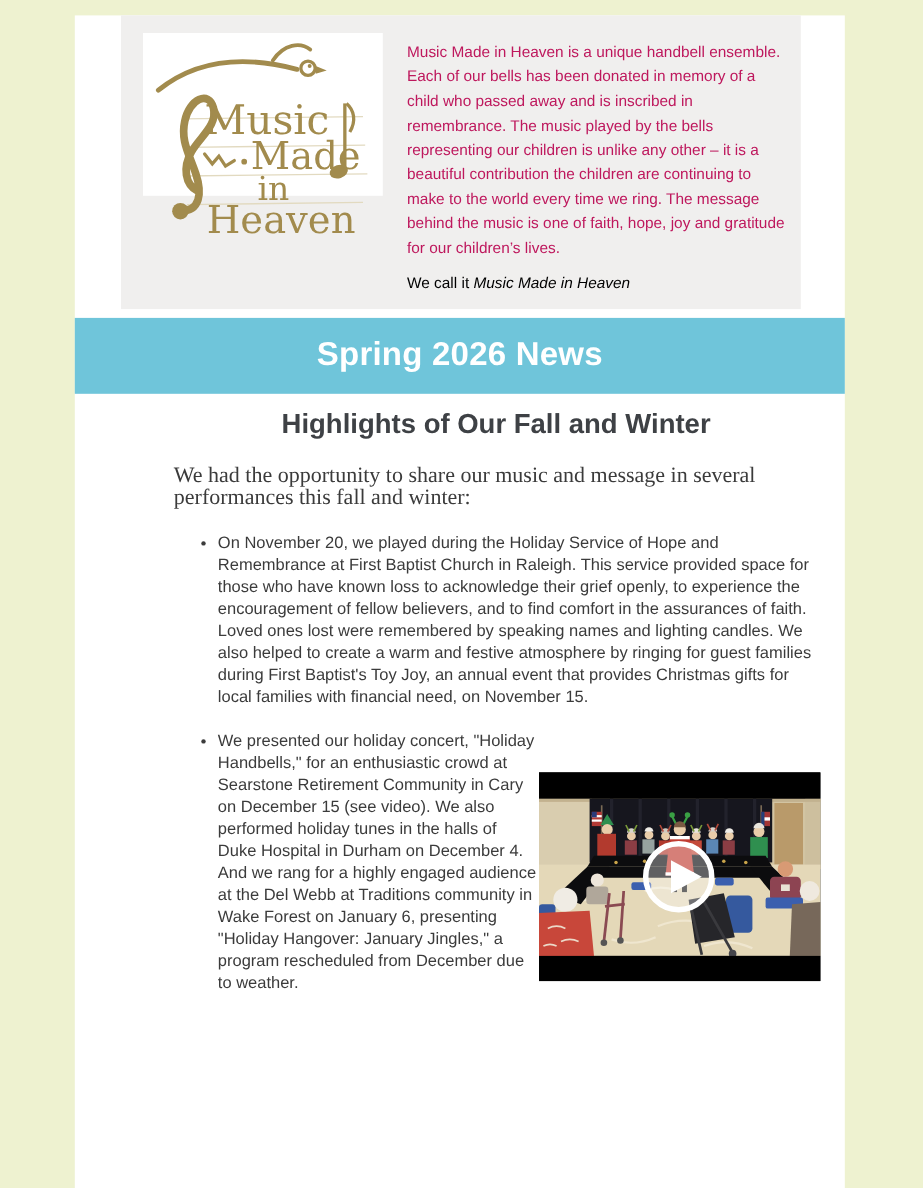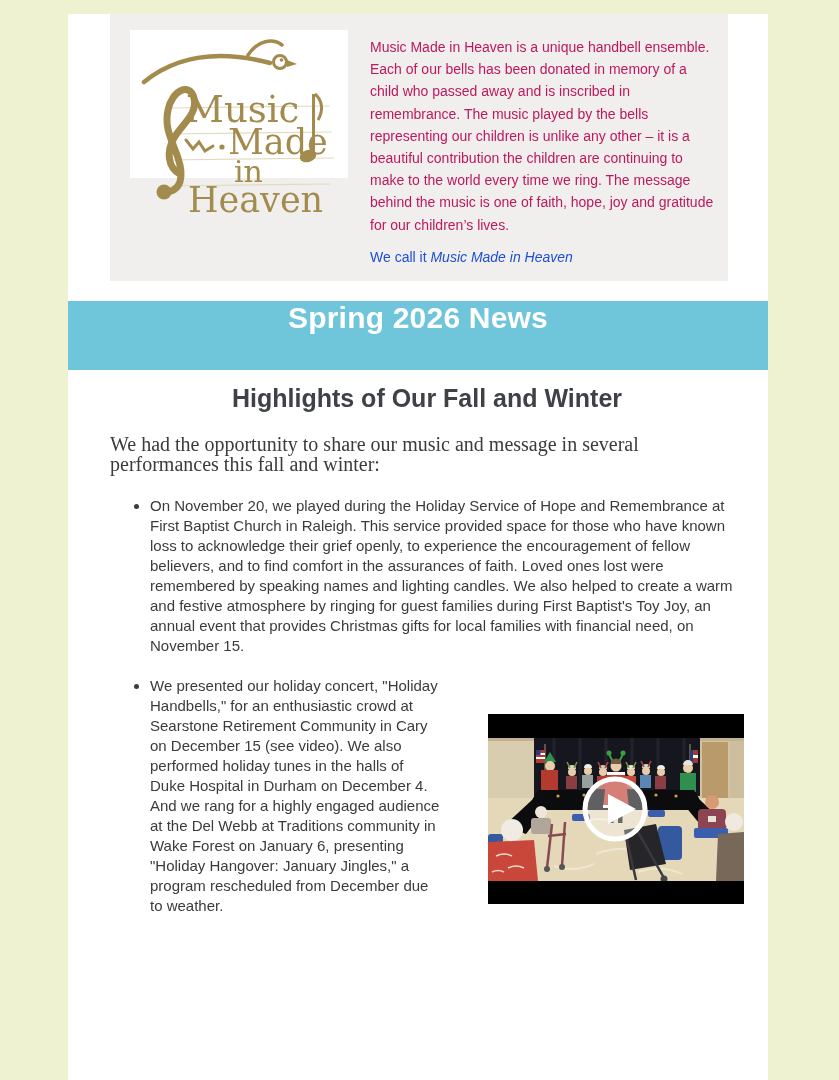--- a/index.html
+++ b/index.html
@@ -21,40 +21,41 @@
     padding: 16px 12px 16px 20px;
   }
   .logo-box { width: 218px; height: 148px; background: #ffffff; flex: none; }
   .logo-box svg { display: block; width: 218px; height: 196px; }
   .header-copy { flex: 1; padding-top: 6px; }
   .header-copy .intro {
     font-size: 14px;
     line-height: 22.2px;
     color: #be185d;
   }
-  .tagline { margin-top: 13px; font-size: 14px; color: #1d4ed8; }
+  .tagline { margin-top: 13px; font-size: 14px; color: #000000; }
   .tagline em { font-style: italic; }
 
   
   .banner {
-    margin-top: 20px;
+    margin-top: 8px;
     height: 69px;
     background: #6fc5da;
     display: flex;
+    align-items: center;
     justify-content: center;
   }
   .banner h1 {
     color: #ffffff;
     font-size: 30px;
     font-weight: bold;
     letter-spacing: 0.2px;
   }
 
   
-  .main { padding: 14px 24px 60px 42px; color: #3b3b3b; }
+  .main { padding: 14px 24px 60px 42px; color: #3b3b3b; margin-left: 48px; }
   .section-title {
     text-align: center;
     font-size: 25px;
     font-weight: bold;
     color: #3e4145;
   }
   .section-intro { margin-top: 21px; font-size: 20px; line-height: 20px; font-family: Liberation Serif, serif; }
   .main ul { margin-top: 22px; padding-left: 40px; list-style: disc; }
   .main li { font-size: 15px; line-height: 20px; }
   .main li + li { margin-top: 20px; }

